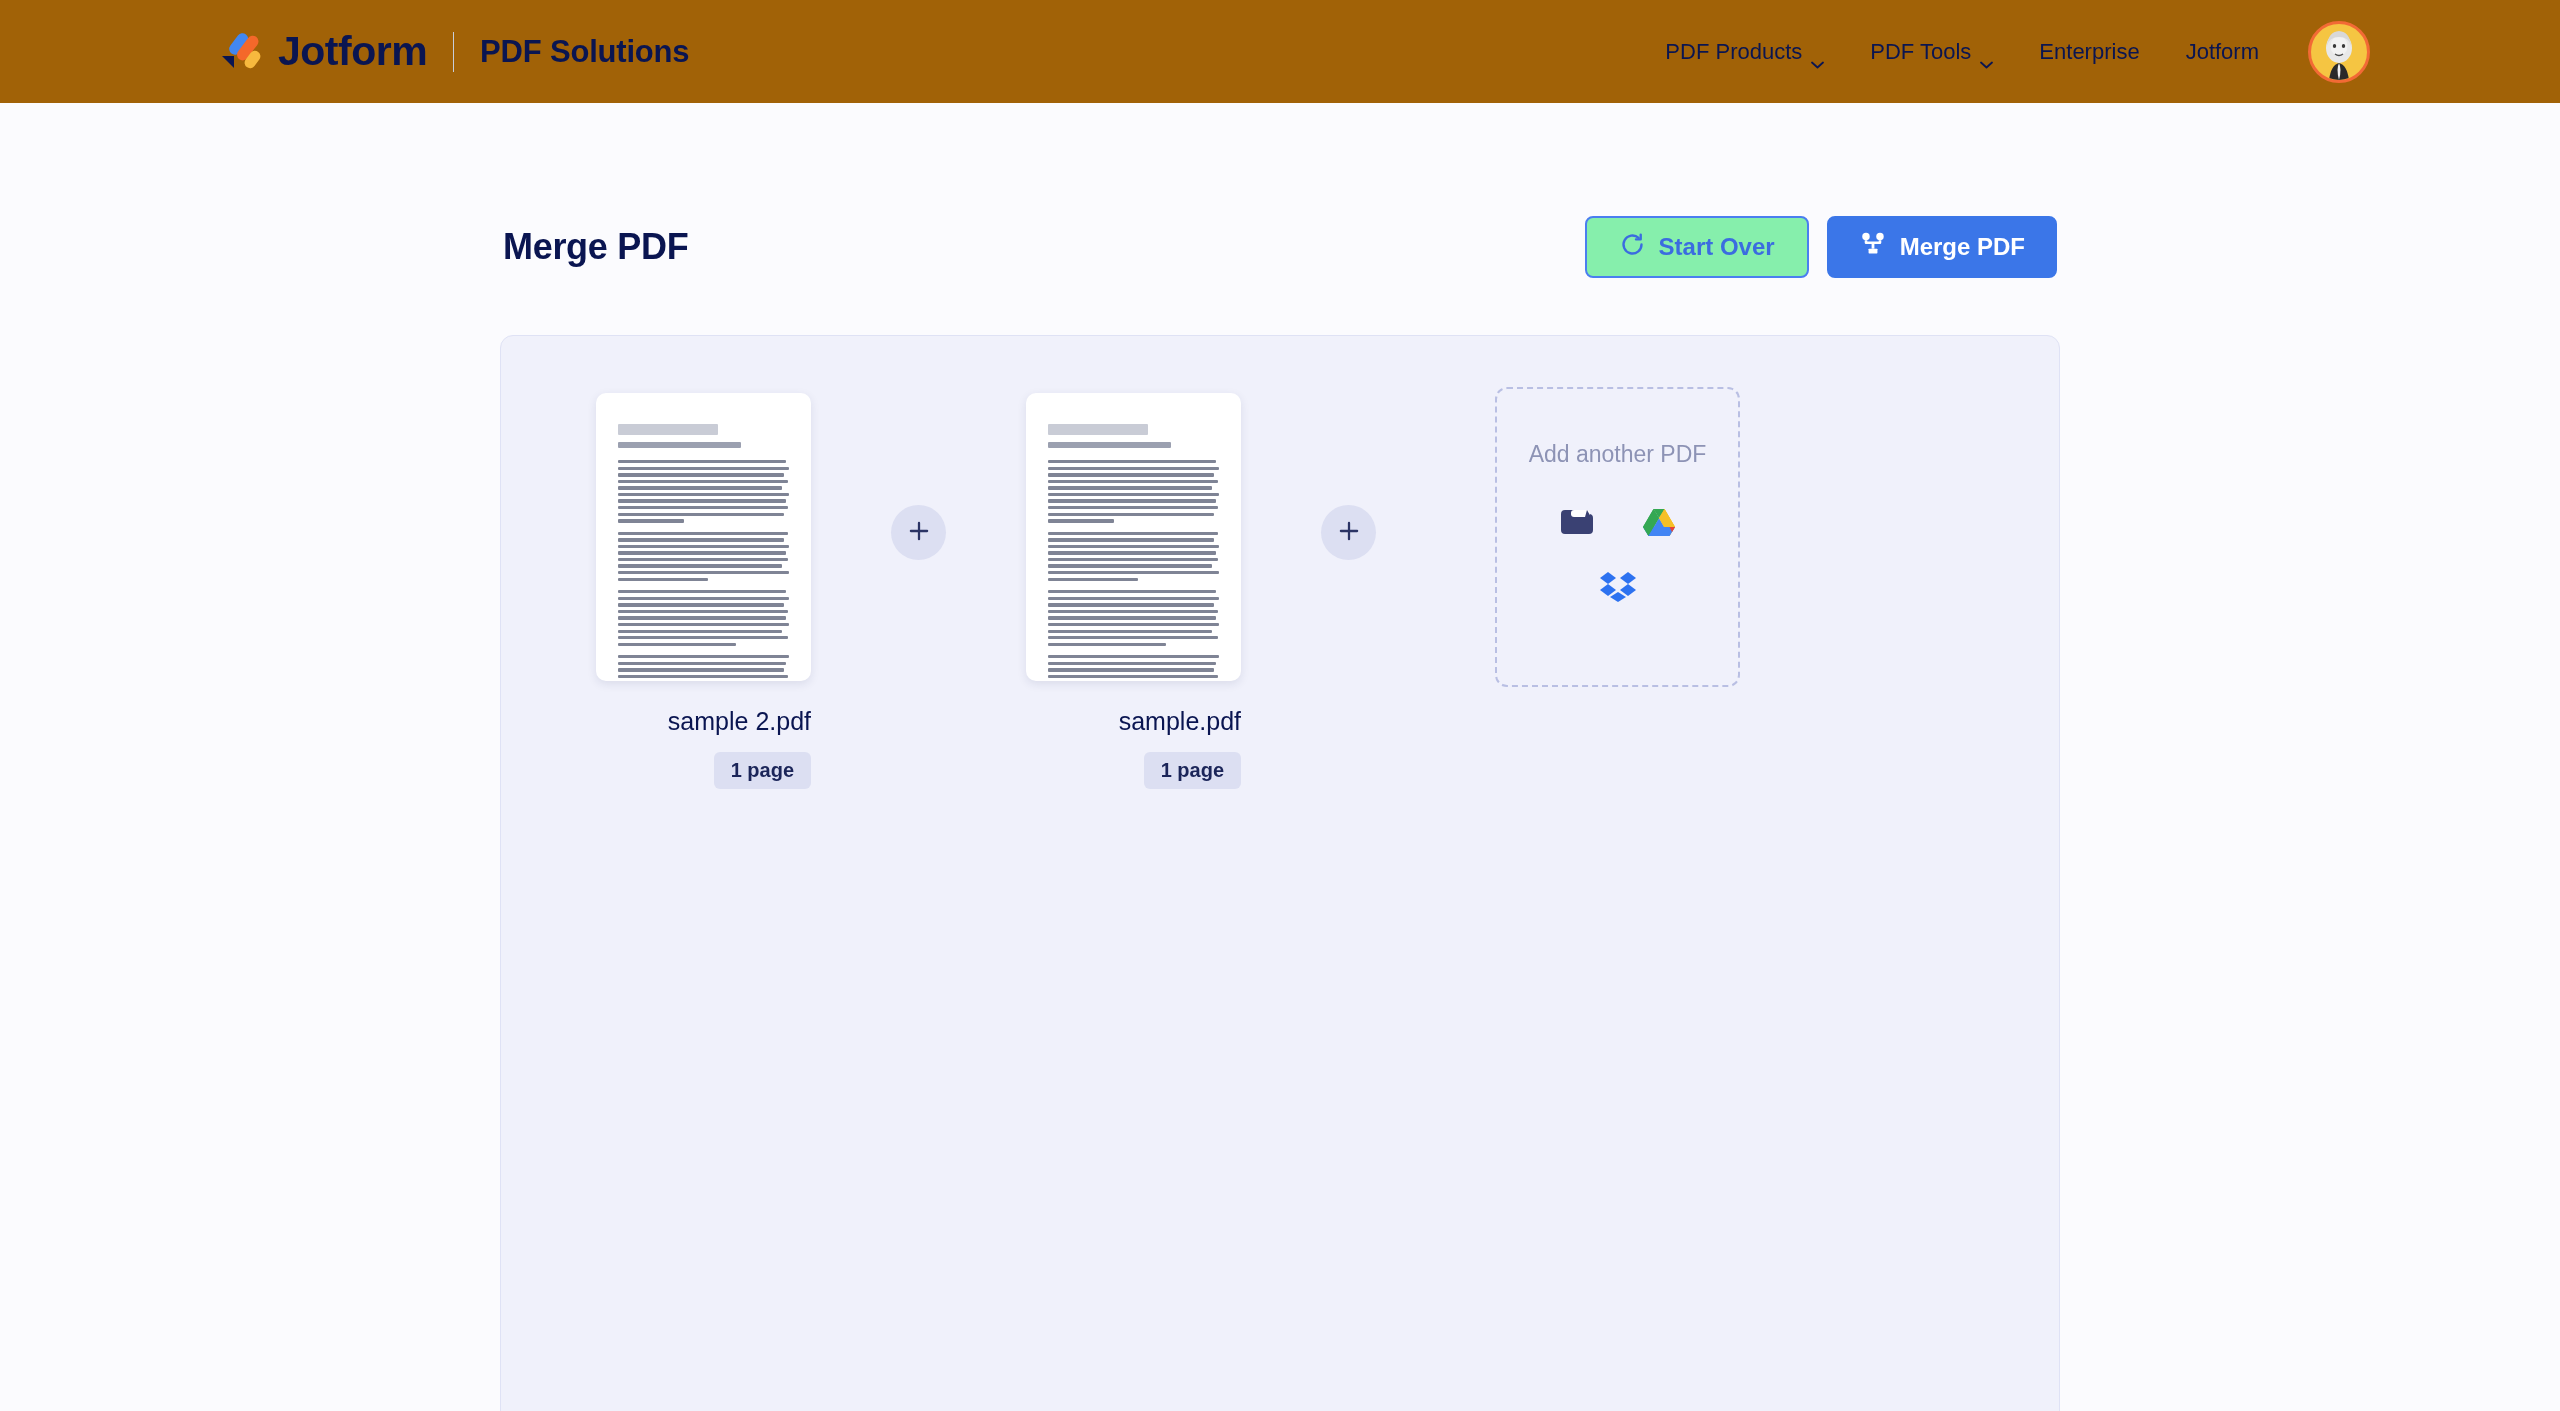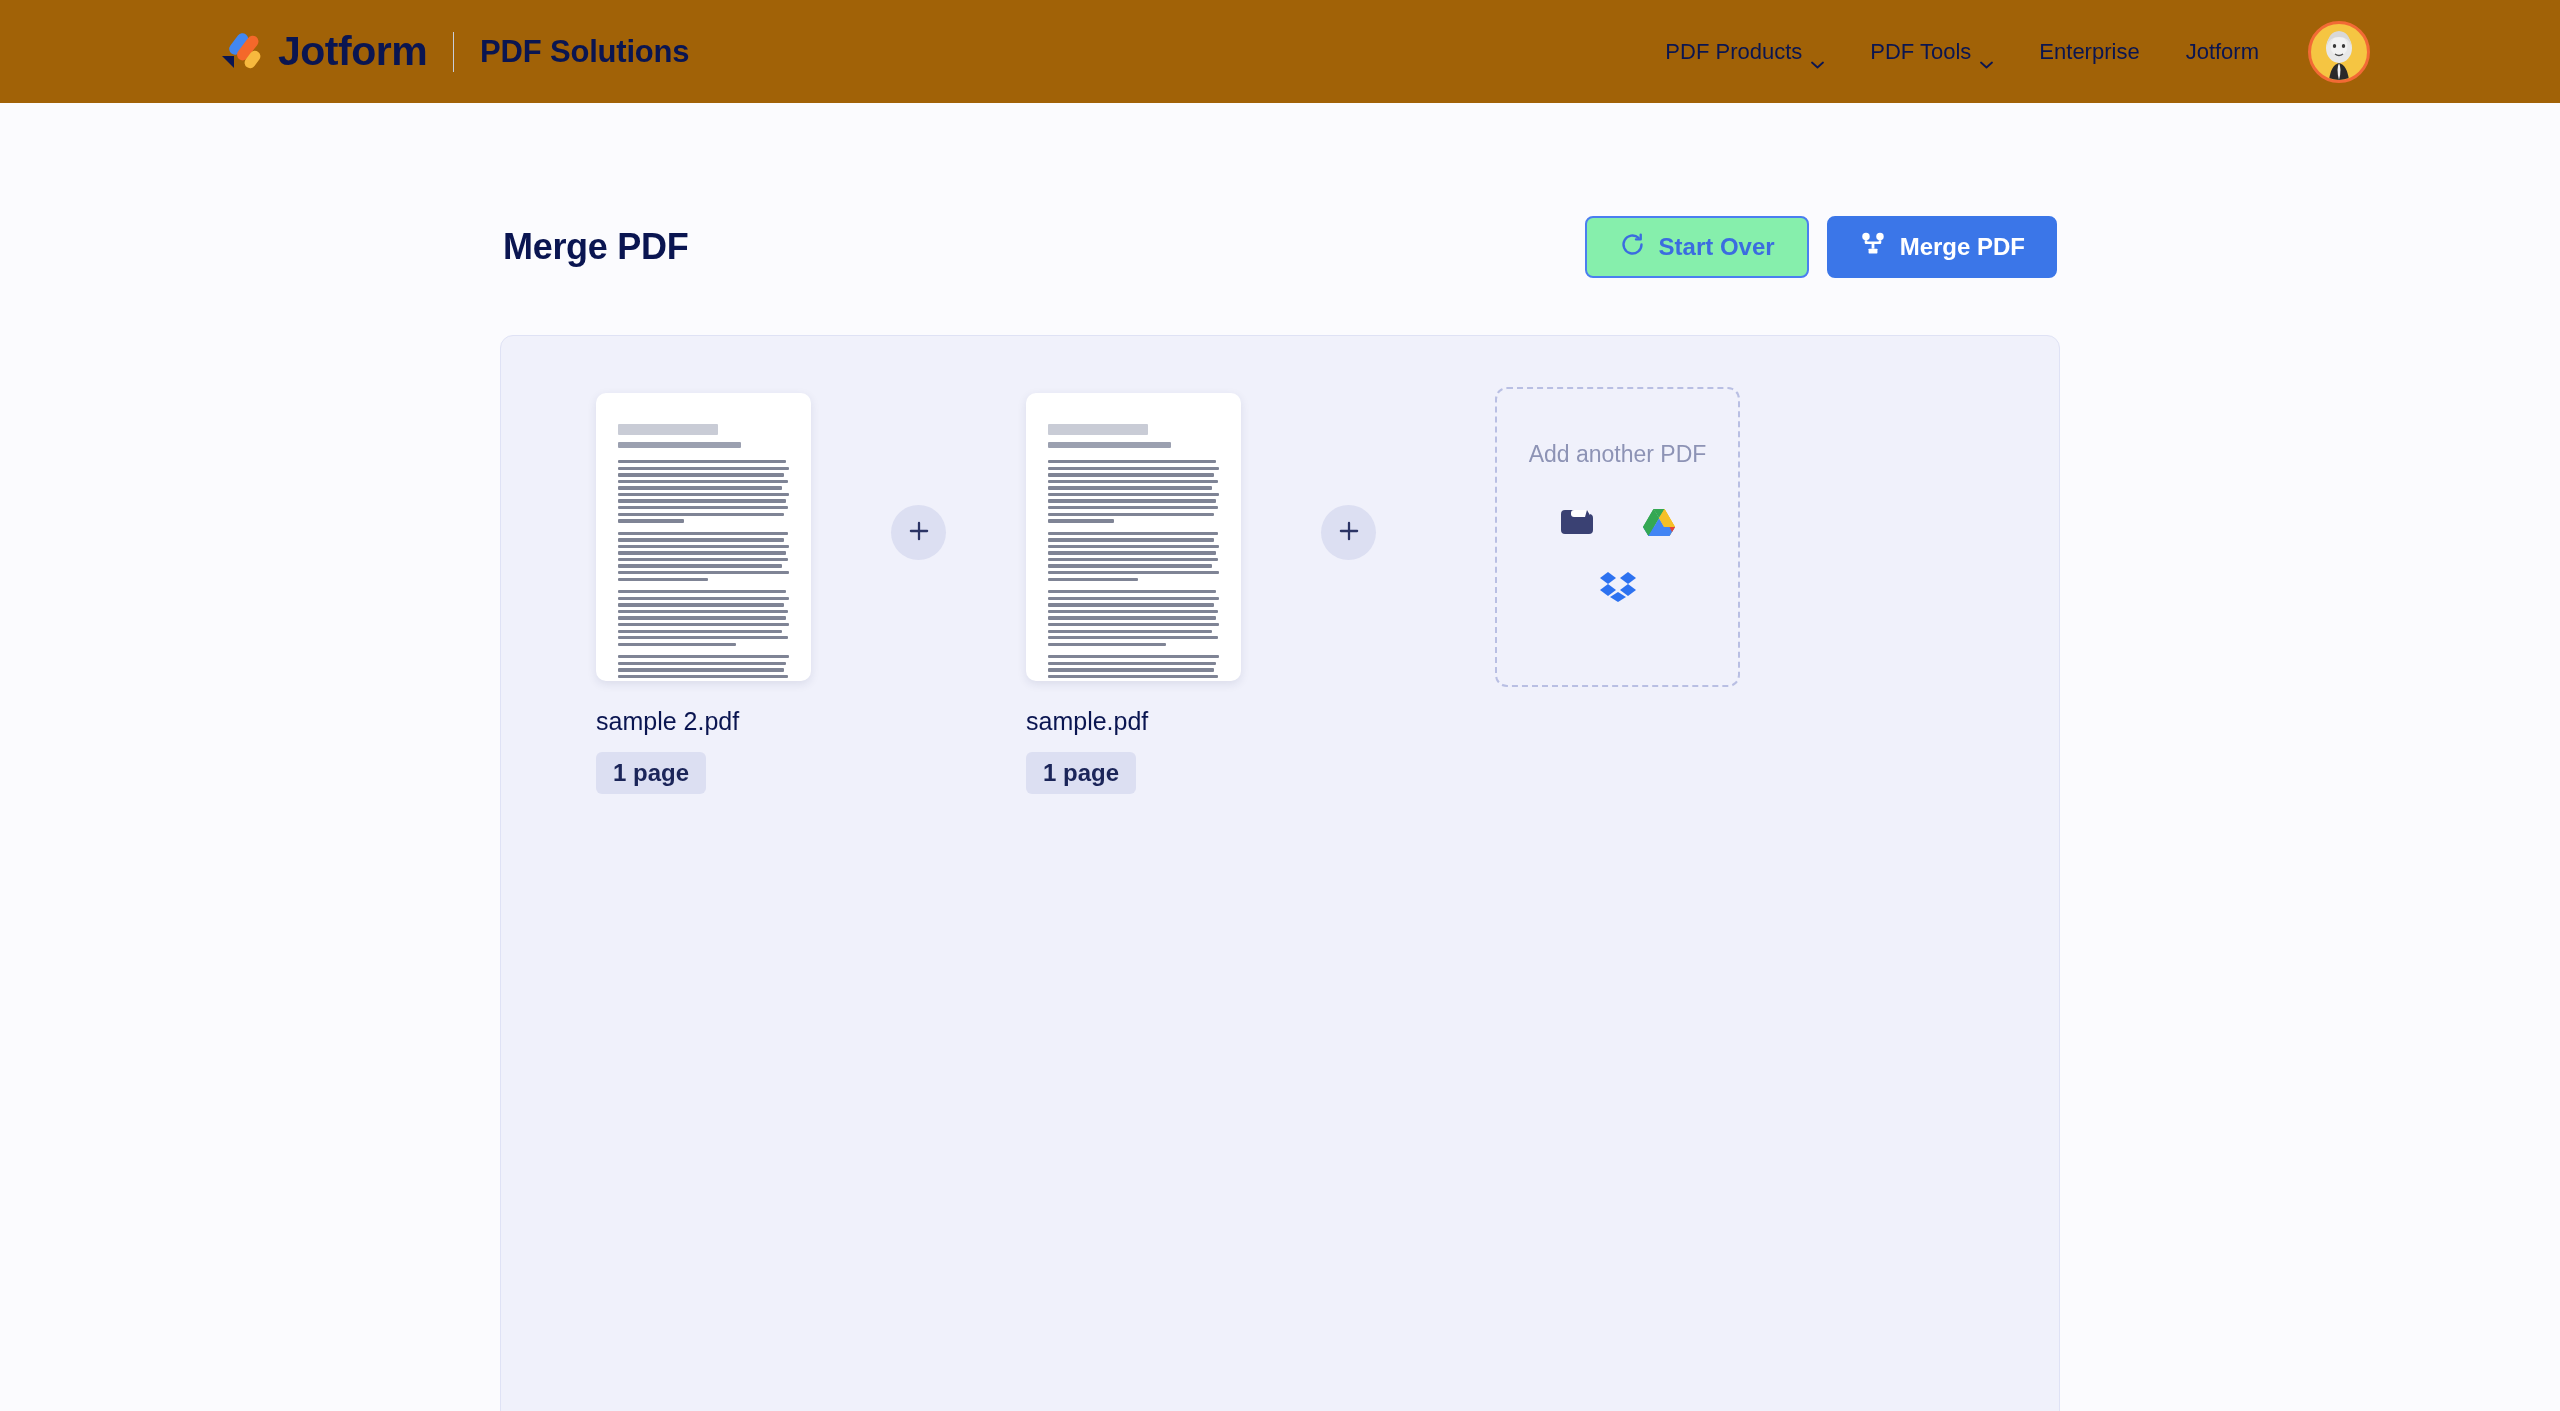--- a/index.html
+++ b/index.html
@@ -83,21 +83,21 @@
     background: #f0f1fb;
     border: 1px solid #dfe2f5;
     border-radius: 13px;
     height: 1092px;
     padding: 57px 0 0 0;
   }
   .files-row {
     display: flex; align-items: flex-start; padding-left: 95px;
   }
   .file-col {
-    display: flex; flex-direction: column; align-items: flex-start;
+    display: flex; flex-direction: column; align-items: flex-end;
     width: 215px; flex: none;
   }
   .thumb {
     width: 215px; height: 288px; background: #ffffff;
     border-radius: 10px;
     box-shadow: 0 3px 10px rgba(30,40,90,0.10);
     padding: 23px 20px; overflow: hidden; cursor: pointer;
     display: flex; flex-direction: column;
   }
   .thumb-inner { transform: scale(1); width: 100%; }
@@ -113,21 +113,21 @@
   .doc-line {
     height: 3.4px; background: #6d7386; margin-bottom: 3.2px; border-radius: 1px;
     opacity: .88;
   }
   .file-name {
     font-size: 25px; color: #0a1551; font-weight: 400;
     margin-top: 26px; white-space: nowrap;
   }
   .page-badge {
     margin-top: 16px; background: #dcdff2; color: #1b2559;
-    font-size: 24px; font-weight: 600; border-radius: 6px;
+    font-size: 20px; font-weight: 600; border-radius: 6px;
     padding: 7px 17px;
   }
 
   .plus-gap {
     width: 215px; flex: none;
     display: flex; align-items: flex-start; justify-content: center;
     padding-top: 112px;
   }
   .plus-btn {
     width: 55px; height: 55px; border-radius: 50%;

